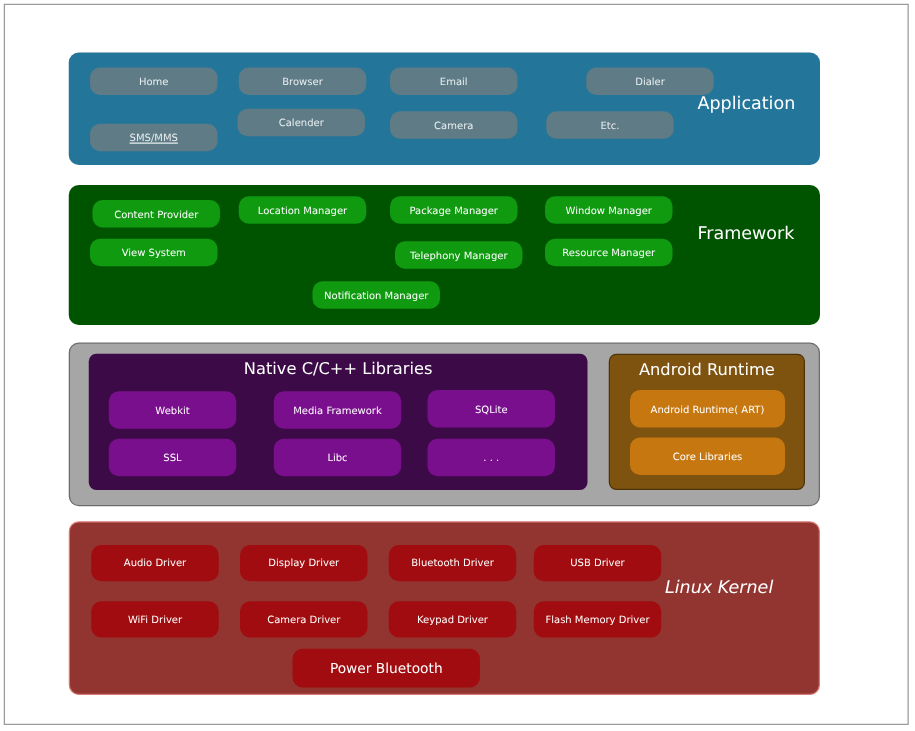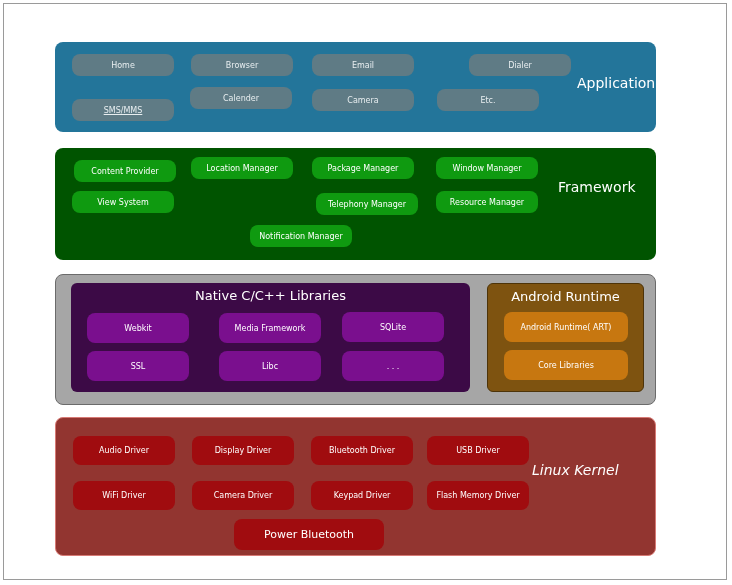--- a/index.html
+++ b/index.html
@@ -43,21 +43,21 @@
 
 <div class="layer" id="app">
   <div class="pill" style="left:17px;top:12px;">Home</div>
   <div class="pill" style="left:136px;top:12px;">Browser</div>
   <div class="pill" style="left:257px;top:12px;">Email</div>
   <div class="pill" style="left:381px;top:12px;margin-left:33px;">Dialer</div>
   <div class="pill" style="left:17px;top:57px;text-decoration:underline;">SMS/MMS</div>
   <div class="pill" style="left:135px;top:45px;">Calender</div>
   <div class="pill" style="left:257px;top:47px;">Camera</div>
   <div class="pill" style="left:382px;top:47px;">Etc.</div>
-  <div class="title" style="left:503px;top:33px;font-size:14px;margin-left:19px;">Application</div>
+  <div class="title" style="left:503px;top:33px;font-size:14px;">Application</div>
 </div>
 
 <div class="layer" id="fw">
   <div class="pill" style="left:19px;top:12px;">Content Provider</div>
   <div class="pill" style="left:136px;top:9px;">Location Manager</div>
   <div class="pill" style="left:257px;top:9px;">Package Manager</div>
   <div class="pill" style="left:381px;top:9px;">Window Manager</div>
   <div class="pill" style="left:17px;top:43px;">View System</div>
   <div class="pill" style="left:261px;top:45px;">Telephony Manager</div>
   <div class="pill" style="left:381px;top:43px;">Resource Manager</div>

